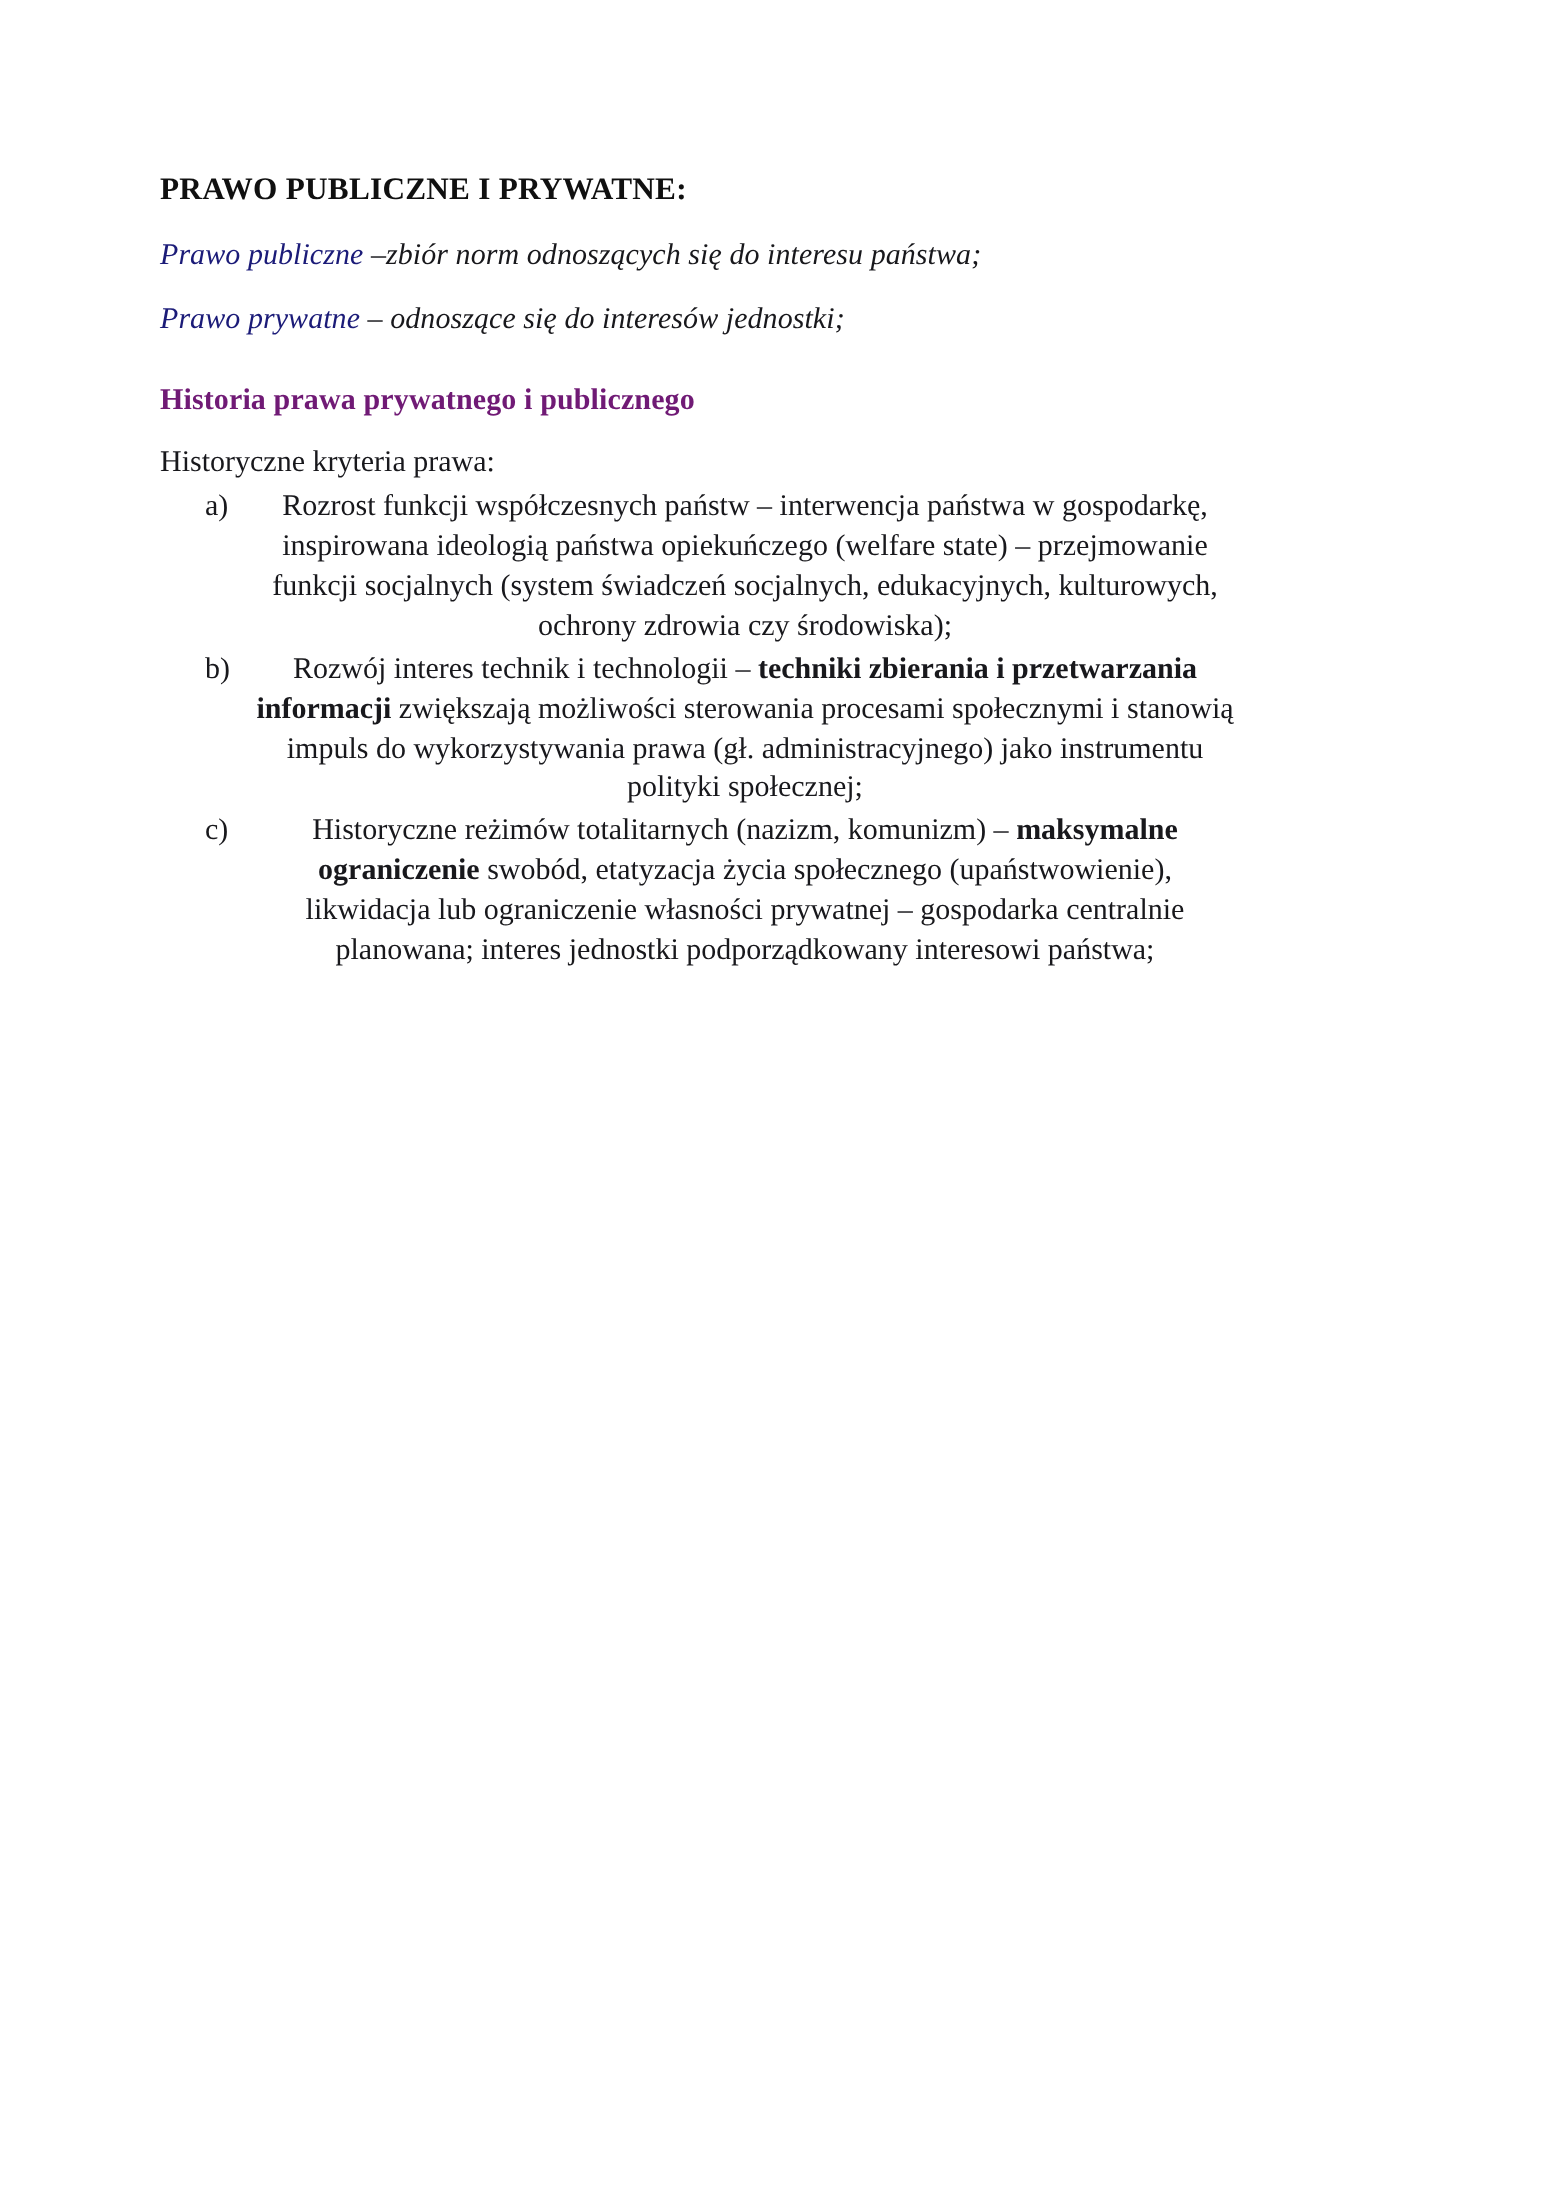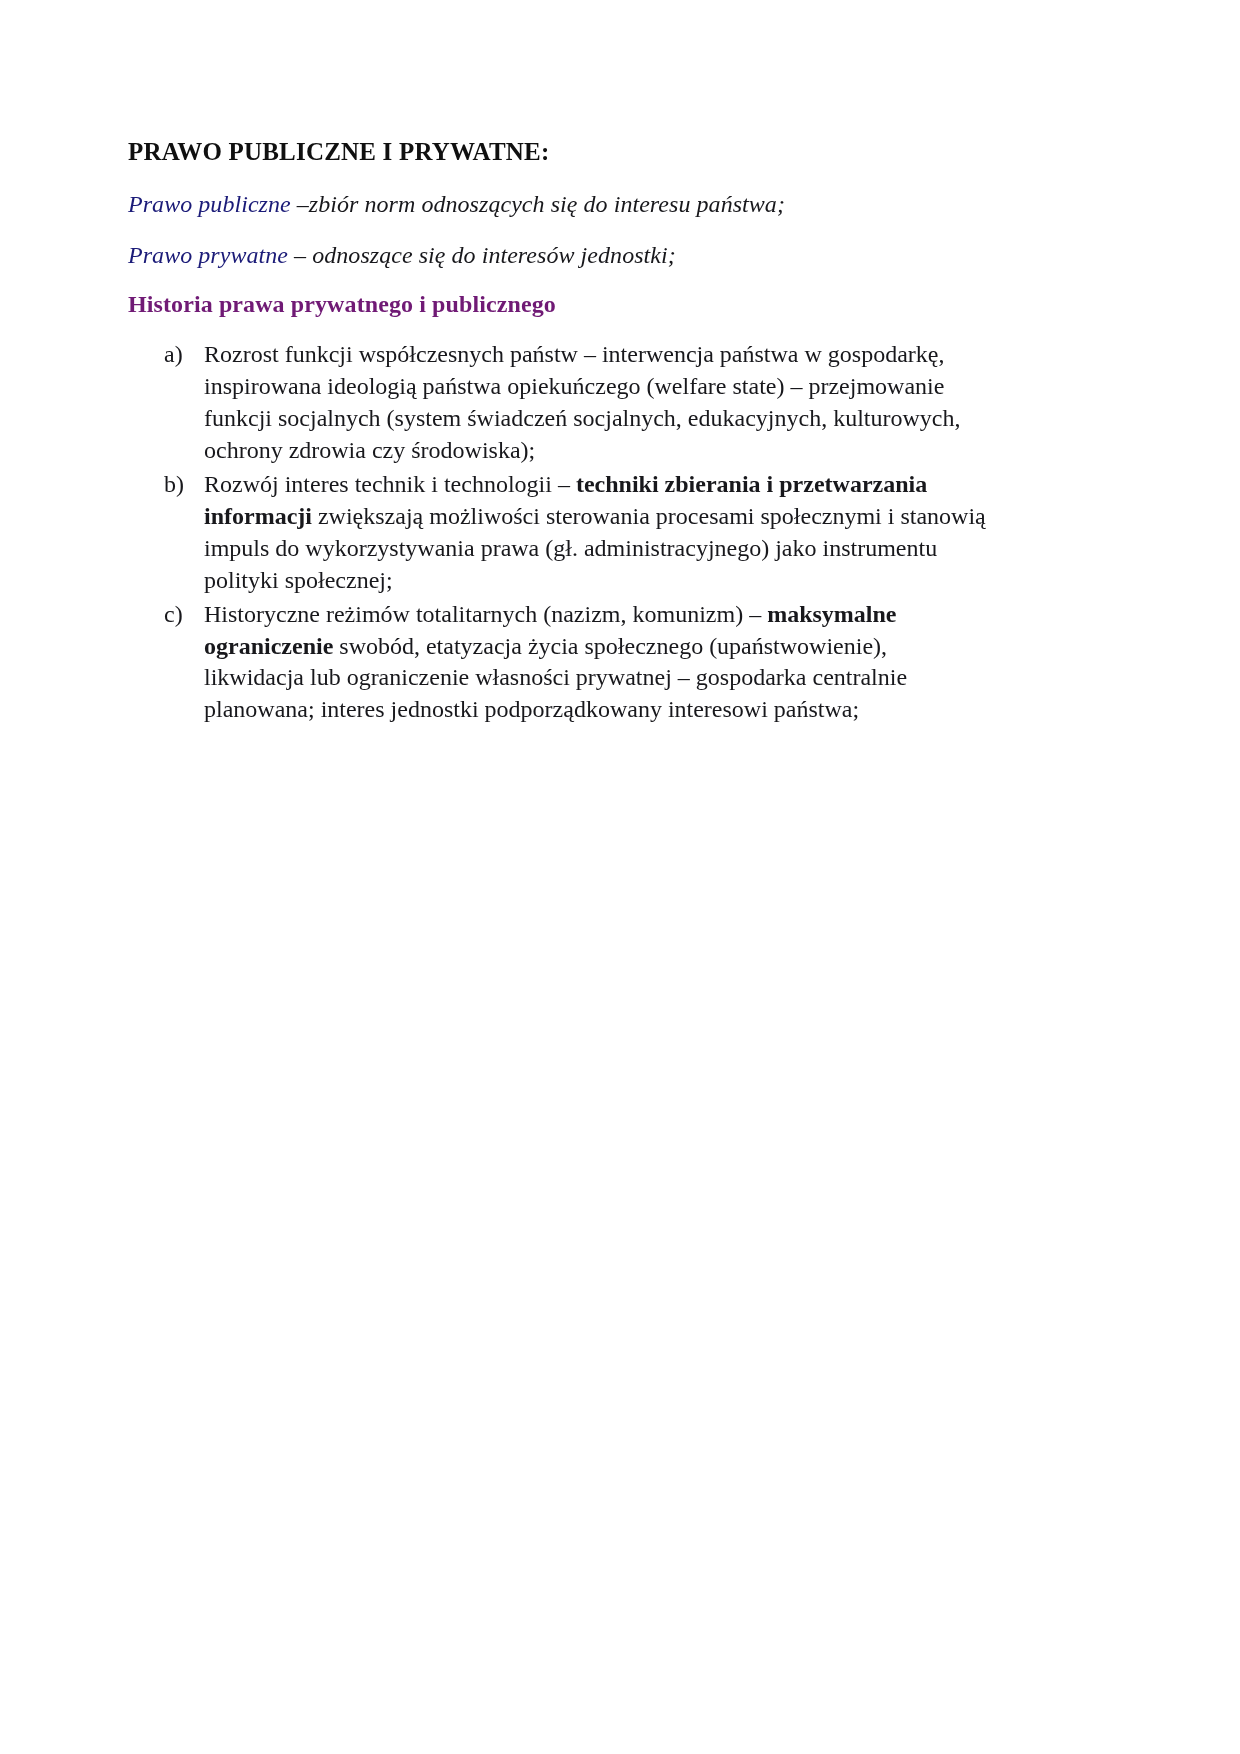--- a/index.html
+++ b/index.html
@@ -37,21 +37,21 @@
   }
   .para {
     font-size: 24px;
     color: #18181c;
     line-height: 1.28;
     margin: 0 0 20px 0;
     letter-spacing: 0.05px;
     font-style: italic;
   }
   .para.tight {
-    margin-bottom: 18px;
+    margin-bottom: 34px;
   }
   .term {
     color: #1b1b78;
   }
   .subhead {
     font-size: 24px;
     font-weight: bold;
     color: #701a75;
     line-height: 1.28;
     margin: 0 0 20px 0;
@@ -80,20 +80,21 @@
   .alpha-marker {
     position: absolute;
     left: 36px;
     top: 0;
     width: 34px;
     font-size: 24px;
     color: #18181c;
   }
   .alpha-text {
     display: block;
+    text-align: center;
   }
   .emph {
     font-weight: bold;
   }
 </style>
 </head>
 <body>
 
 <div class="page">
   <div class="content">
@@ -103,20 +104,21 @@
     <p class="para">
       <span class="term">Prawo publiczne</span><span> –zbiór norm odnoszących się do interesu państwa;</span>
     </p>
 
     <p class="para tight">
       <span class="term">Prawo prywatne</span><span> – odnoszące się do interesów jednostki;</span>
     </p>
 
     <h2 class="subhead">Historia prawa prywatnego i publicznego</h2>
 
+    <p class="lead">Historyczne kryteria prawa:</p>
 
 
     <ol class="alpha-list">
 
       <li class="alpha-item">
         <span class="alpha-marker">a)</span>
         <span class="alpha-text"><span>Rozrost funkcji współczesnych państw – interwencja państwa w gospodarkę, inspirowana ideologią państwa opiekuńczego (welfare state) – przejmowanie funkcji socjalnych (system świadczeń socjalnych, edukacyjnych, kulturowych, ochrony zdrowia czy środowiska);</span><span class="emph"></span><span></span></span>
       </li>
 
       <li class="alpha-item">

